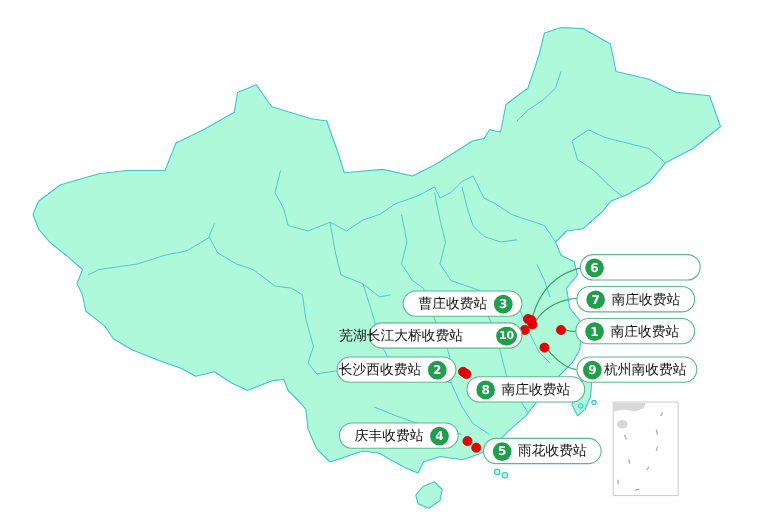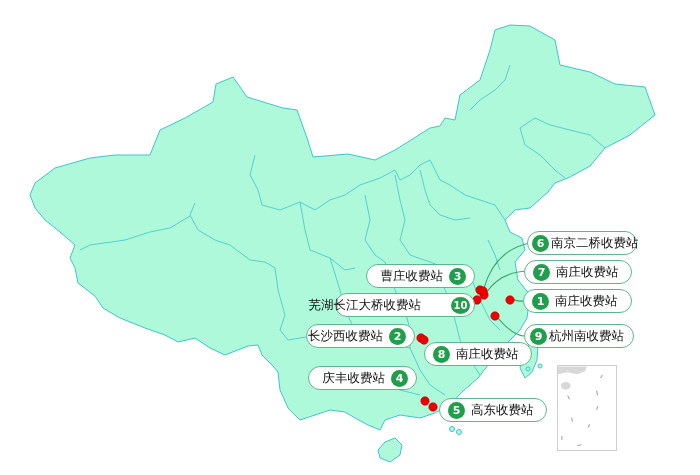--- a/index.html
+++ b/index.html
@@ -106,28 +106,27 @@
 <div class="label badge-right tight" style="left:335px;top:293px;width:140px;padding:10px 4px;">
   <span class="txt">芜湖长江大桥收费站</span>
   <span class="badge wide">10</span>
 </div>
 
 <div class="label badge-right" style="left:306px;top:324px;width:109px;">
   <span class="txt">长沙西收费站</span>
   <span class="badge">2</span>
 </div>
 
-<div class="label badge-right" style="left:308px;top:366px;width:109px;justify-content:flex-end;">
+<div class="label badge-right" style="left:308px;top:384px;width:109px;justify-content:flex-end;">
   <span class="txt">庆丰收费站</span>
   <span class="badge">4</span>
 </div>
 
 <div class="label tight" style="left:527px;top:231px;width:110px;padding:0 4px;">
   <span class="badge">6</span>
-  <span class="txt">南京二桥收费站</span>
 </div>
 
 <div class="label" style="left:524px;top:260px;width:108px;">
   <span class="badge">7</span>
   <span class="txt">南庄收费站</span>
 </div>
 
 <div class="label" style="left:523px;top:289px;width:109px;">
   <span class="badge">1</span>
   <span class="txt">南庄收费站</span>
@@ -138,21 +137,21 @@
   <span class="txt">杭州南收费站</span>
 </div>
 
 <div class="label" style="left:424px;top:342px;width:108px;">
   <span class="badge">8</span>
   <span class="txt">南庄收费站</span>
 </div>
 
 <div class="label" style="left:439px;top:398px;width:108px;">
   <span class="badge">5</span>
-  <span class="txt">高东收费站</span>
+  <span class="txt">雨花收费站</span>
 </div>
 
 <div class="inset">
   <svg viewBox="0 0 60 86">
     <path d="M 0,0 L 30,0 L 28,5 L 20,8 L 10,6 L 0,8 Z" fill="#d8d8d8"></path>
     <ellipse cx="8" cy="20" rx="5" ry="4" fill="#d8d8d8"></ellipse>
     <g stroke="#aaaaaa" stroke-width="1.2">
       <line x1="10" y1="30" x2="12" y2="34"></line>
       <line x1="44" y1="12" x2="46" y2="9"></line>
       <line x1="40" y1="25" x2="41" y2="30"></line>

